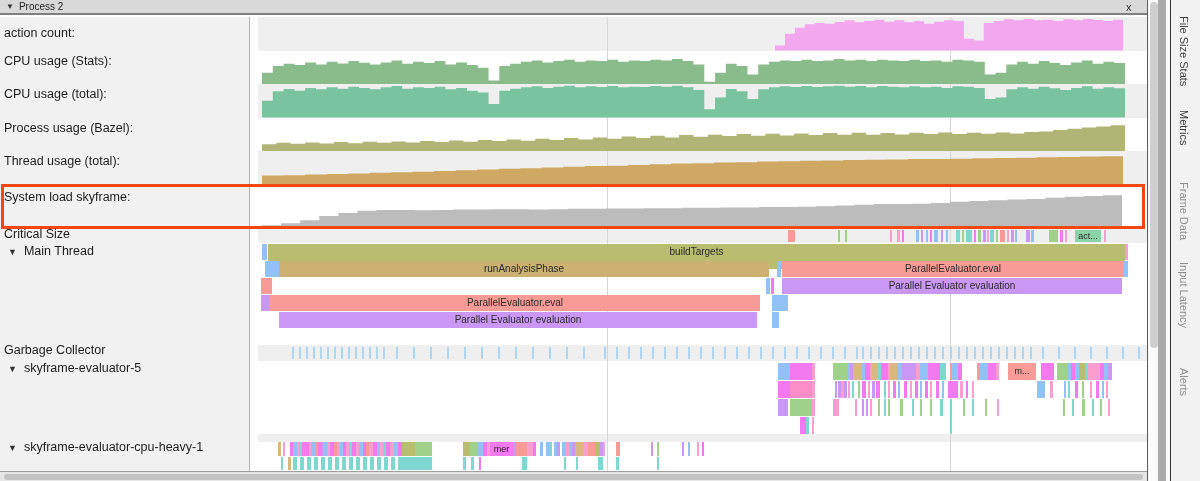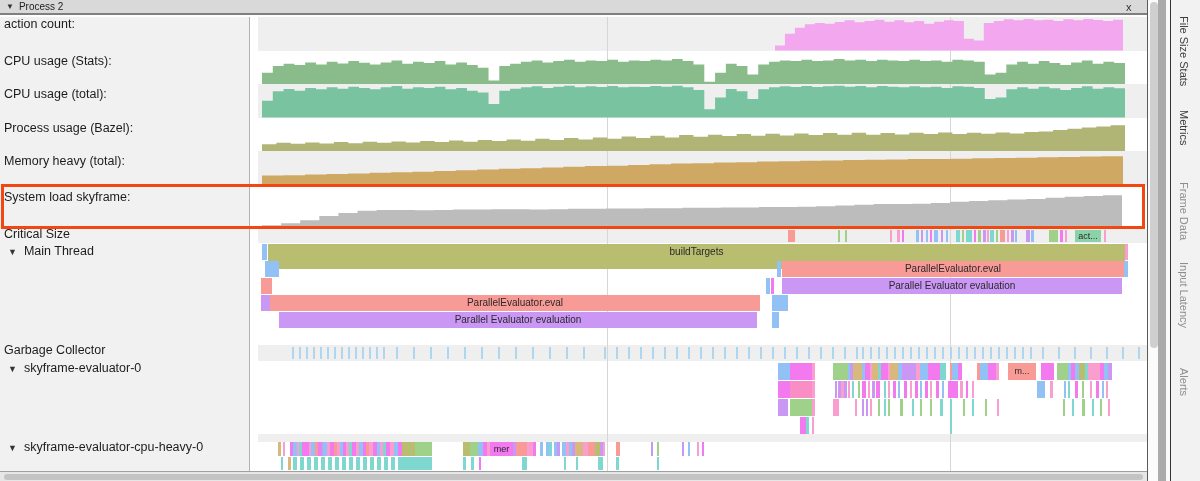--- a/index.html
+++ b/index.html
@@ -39,31 +39,31 @@
 
 <div class="window">
 
   <div class="abs header">
     <span class="hdr-arrow">▼</span>
     <span class="hdr-title">Process 2</span>
     <span class="hdr-close">x</span>
   </div>
 
   <div class="abs left-panel" id="left-panel">
-      <div class="lbl" style="top: 0; left: 4px;"><span>action count:</span></div>
+      <div class="lbl" style="top: 9px; left: 4px;"><span>action count:</span></div>
       <div class="lbl" style="top: 37px; left: 4px;"><span>CPU usage (Stats):</span></div>
       <div class="lbl" style="top: 70px; left: 4px;"><span>CPU usage (total):</span></div>
       <div class="lbl" style="top: 104px; left: 4px;"><span>Process usage (Bazel):</span></div>
-      <div class="lbl" style="top: 137px; left: 4px;"><span>Memory heavy (total):</span></div>
+      <div class="lbl" style="top: 137px; left: 4px;"><span>Thread usage (total):</span></div>
       <div class="lbl" style="top: 173px; left: 4px;"><span>System load skyframe:</span></div>
       <div class="lbl" style="top: 210px; left: 4px;"><span>Critical Size</span></div>
       <div class="lbl" style="top: 227px; left: 8px;"><span class="tri">▼</span><span>Main Thread</span></div>
       <div class="lbl" style="top: 326px; left: 4px;"><span>Garbage Collector</span></div>
-      <div class="lbl" style="top: 344px; left: 8px;"><span class="tri">▼</span><span>skyframe-evaluator-0</span></div>
-      <div class="lbl" style="top: 423px; left: 8px;"><span class="tri">▼</span><span>skyframe-evaluator-cpu-heavy-0</span></div>
+      <div class="lbl" style="top: 344px; left: 8px;"><span class="tri">▼</span><span>skyframe-evaluator-5</span></div>
+      <div class="lbl" style="top: 423px; left: 8px;"><span class="tri">▼</span><span>skyframe-evaluator-cpu-heavy-1</span></div>
     </div>
   <div class="abs gutter"></div>
 
   <div class="abs chart" id="chart">
       <div class="rowbg" style="top: 0px; height: 33.5px; background: rgb(239, 239, 239); z-index: 0;"></div>
       <div class="rowbg" style="top: 33.5px; height: 33.5px; background: rgb(255, 255, 255); z-index: 0;"></div>
       <div class="rowbg" style="top: 67px; height: 33.5px; background: rgb(239, 239, 239); z-index: 0;"></div>
       <div class="rowbg" style="top: 100.5px; height: 33.5px; background: rgb(255, 255, 255); z-index: 0;"></div>
       <div class="rowbg" style="top: 134px; height: 35px; background: rgb(239, 239, 239); z-index: 0;"></div>
       <div class="rowbg" style="top: 169px; height: 41px; background: rgb(255, 255, 255); z-index: 0;"></div>
@@ -123,20 +123,21 @@
       <div class="cseg" style="left: 773px; top: 213px; width: 3px; height: 12px; background: rgb(146, 194, 245); line-height: 12px;"></div>
       <div class="cseg" style="left: 791px; top: 213px; width: 9px; height: 12px; background: rgb(159, 209, 139); line-height: 12px;"></div>
       <div class="cseg" style="left: 802px; top: 213px; width: 3px; height: 12px; background: rgb(242, 121, 238); line-height: 12px;"></div>
       <div class="cseg" style="left: 807px; top: 213px; width: 2px; height: 12px; background: rgb(250, 158, 207); line-height: 12px;"></div>
       <div class="cseg" style="left: 817px; top: 213px; width: 26px; height: 12px; background: rgb(138, 211, 168); line-height: 12px; font-size: 9px;">act...</div>
       <div class="cseg" style="left: 846px; top: 213px; width: 2px; height: 12px; background: rgb(250, 158, 207); line-height: 12px;"></div>
       <div class="cseg" style="left: 4px; top: 227px; width: 5px; height: 16px; background: rgb(146, 194, 245); line-height: 16px;"></div>
       <div class="cseg" style="left: 10px; top: 227px; width: 857px; height: 25px; background: rgb(185, 189, 112); line-height: 16px; font-size: 10px;">buildTargets</div>
       <div class="cseg" style="left: 867px; top: 227px; width: 3px; height: 16px; background: rgb(250, 158, 207); line-height: 16px;"></div>
       <div class="cseg" style="left: 7px; top: 244px; width: 14px; height: 16px; background: rgb(146, 194, 245); line-height: 16px;"></div>
+      <div class="cseg" style="left: 21px; top: 244px; width: 490px; height: 16px; background: rgb(204, 177, 114); line-height: 16px; font-size: 10px;">runAnalysisPhase</div>
       <div class="cseg" style="left: 519px; top: 244px; width: 4px; height: 16px; background: rgb(146, 194, 245); line-height: 16px;"></div>
       <div class="cseg" style="left: 524px; top: 244px; width: 342px; height: 16px; background: rgb(248, 154, 150); line-height: 16px; font-size: 10px;">ParallelEvaluator.eval</div>
       <div class="cseg" style="left: 866px; top: 244px; width: 4px; height: 16px; background: rgb(146, 194, 245); line-height: 16px;"></div>
       <div class="cseg" style="left: 3px; top: 261px; width: 11px; height: 16px; background: rgb(248, 154, 150); line-height: 16px;"></div>
       <div class="cseg" style="left: 508px; top: 261px; width: 4px; height: 16px; background: rgb(146, 194, 245); line-height: 16px;"></div>
       <div class="cseg" style="left: 513px; top: 261px; width: 3px; height: 16px; background: rgb(242, 121, 238); line-height: 16px;"></div>
       <div class="cseg" style="left: 524px; top: 261px; width: 340px; height: 16px; background: rgb(203, 151, 244); line-height: 16px; font-size: 10px;">Parallel Evaluator evaluation</div>
       <div class="cseg" style="left: 3px; top: 278px; width: 9px; height: 16px; background: rgb(203, 151, 244); line-height: 16px;"></div>
       <div class="cseg" style="left: 12px; top: 278px; width: 490px; height: 16px; background: rgb(248, 154, 150); line-height: 16px; font-size: 10px;">ParallelEvaluator.eval</div>
       <div class="cseg" style="left: 514px; top: 278px; width: 16px; height: 16px; background: rgb(146, 194, 245); line-height: 16px;"></div>

